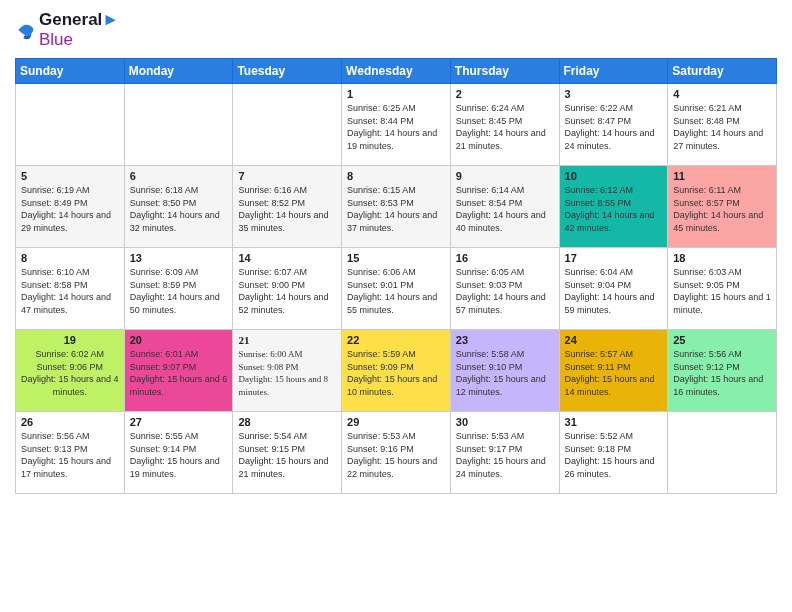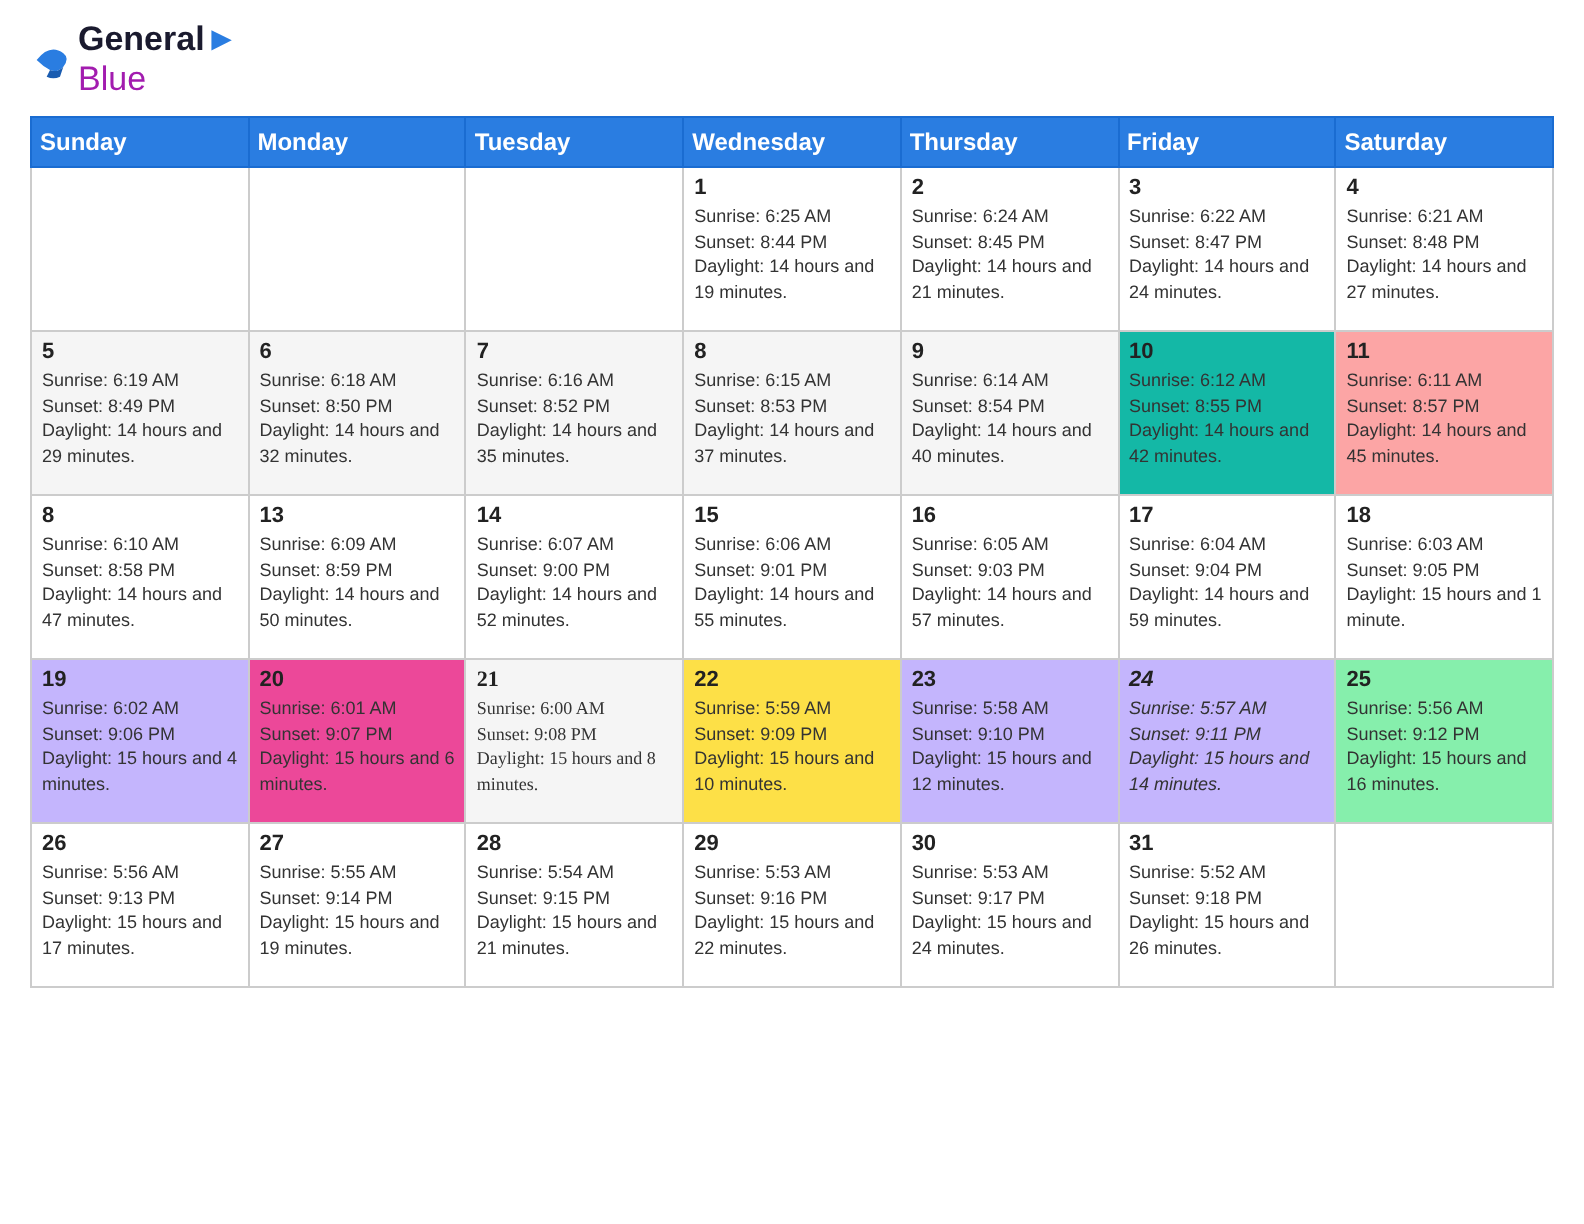--- a/index.html
+++ b/index.html
@@ -193,41 +193,41 @@
           <td>
             <span class="day-number">17</span>
             <div class="day-info">Sunrise: 6:04 AM<br>Sunset: 9:04 PM<br>Daylight: 14 hours and 59 minutes.</div>
           </td>
           <td>
             <span class="day-number">18</span>
             <div class="day-info">Sunrise: 6:03 AM<br>Sunset: 9:05 PM<br>Daylight: 15 hours and 1 minute.</div>
           </td>
         </tr>
         <tr>
-          <td style="background: #c4b5fd;">
+          <td style="background: #bef264; text-align: center;">
             <span class="day-number">19</span>
             <div class="day-info">Sunrise: 6:02 AM<br>Sunset: 9:06 PM<br>Daylight: 15 hours and 4 minutes.</div>
           </td>
           <td style="background: #ec4899;">
             <span class="day-number">20</span>
             <div class="day-info">Sunrise: 6:01 AM<br>Sunset: 9:07 PM<br>Daylight: 15 hours and 6 minutes.</div>
           </td>
           <td style="background: rgb(245, 245, 245); font-family: Liberation Serif, serif;">
             <span class="day-number">21</span>
             <div class="day-info">Sunrise: 6:00 AM<br>Sunset: 9:08 PM<br>Daylight: 15 hours and 8 minutes.</div>
           </td>
           <td style="background: #fde047;">
             <span class="day-number">22</span>
             <div class="day-info">Sunrise: 5:59 AM<br>Sunset: 9:09 PM<br>Daylight: 15 hours and 10 minutes.</div>
           </td>
           <td style="background: #c4b5fd;">
             <span class="day-number">23</span>
             <div class="day-info">Sunrise: 5:58 AM<br>Sunset: 9:10 PM<br>Daylight: 15 hours and 12 minutes.</div>
           </td>
-          <td style="background: #c4b5fd; font-style: italic;">
+          <td style="background: #eab308;">
             <span class="day-number">24</span>
             <div class="day-info">Sunrise: 5:57 AM<br>Sunset: 9:11 PM<br>Daylight: 15 hours and 14 minutes.</div>
           </td>
           <td style="background: #86efac;">
             <span class="day-number">25</span>
             <div class="day-info">Sunrise: 5:56 AM<br>Sunset: 9:12 PM<br>Daylight: 15 hours and 16 minutes.</div>
           </td>
         </tr>
         <tr>
           <td>

